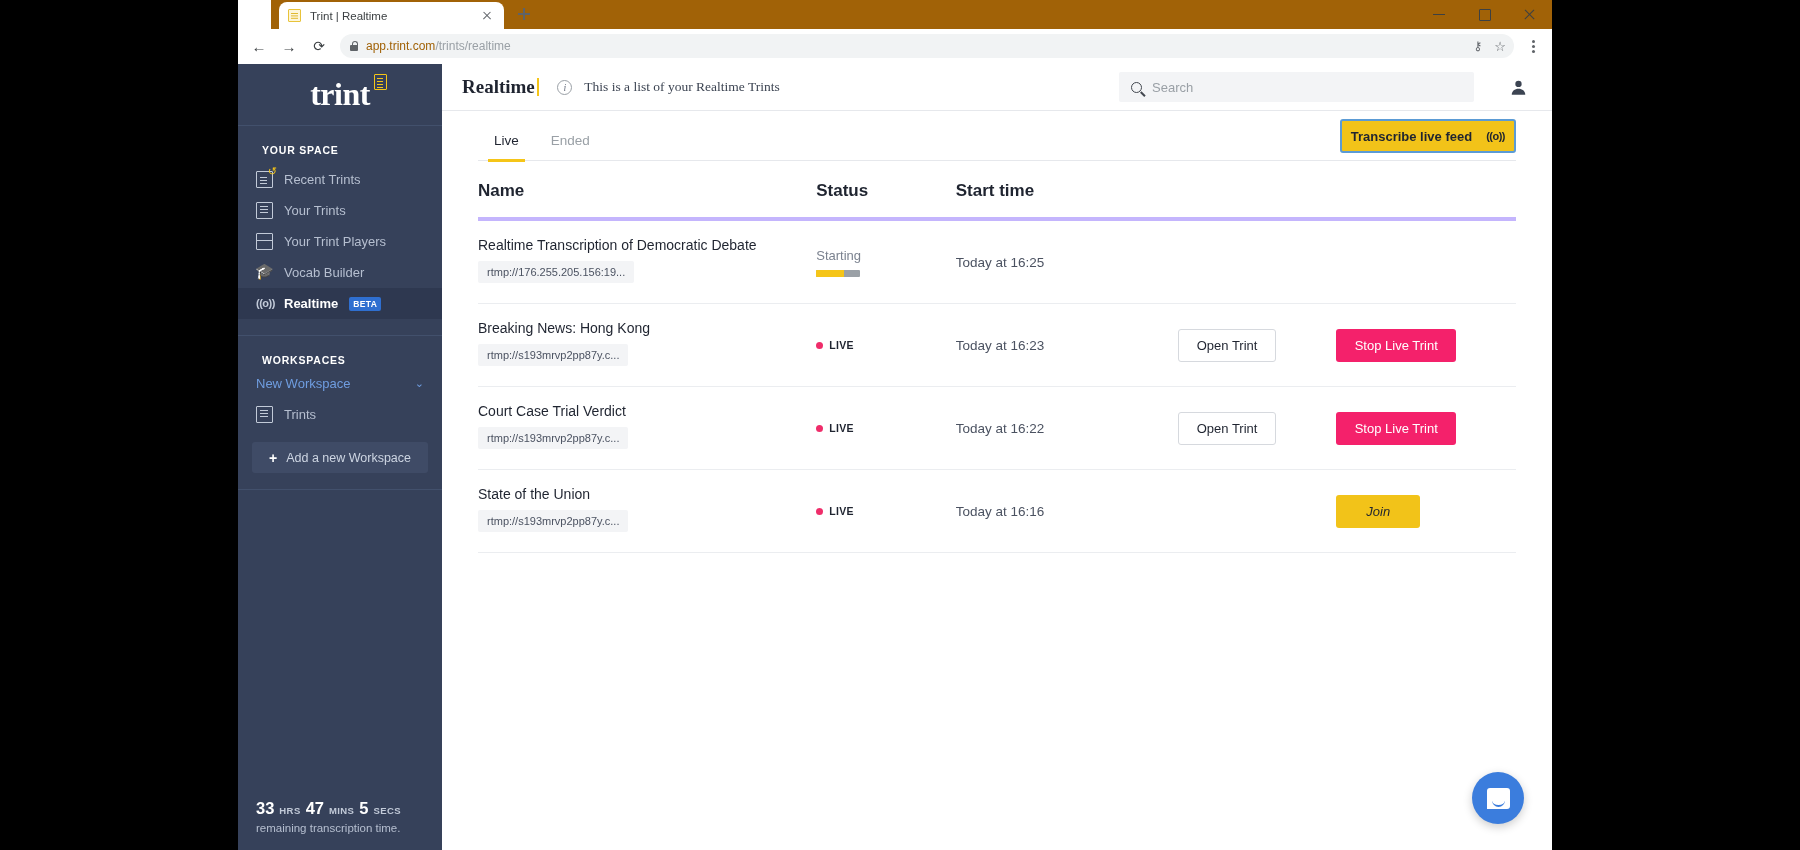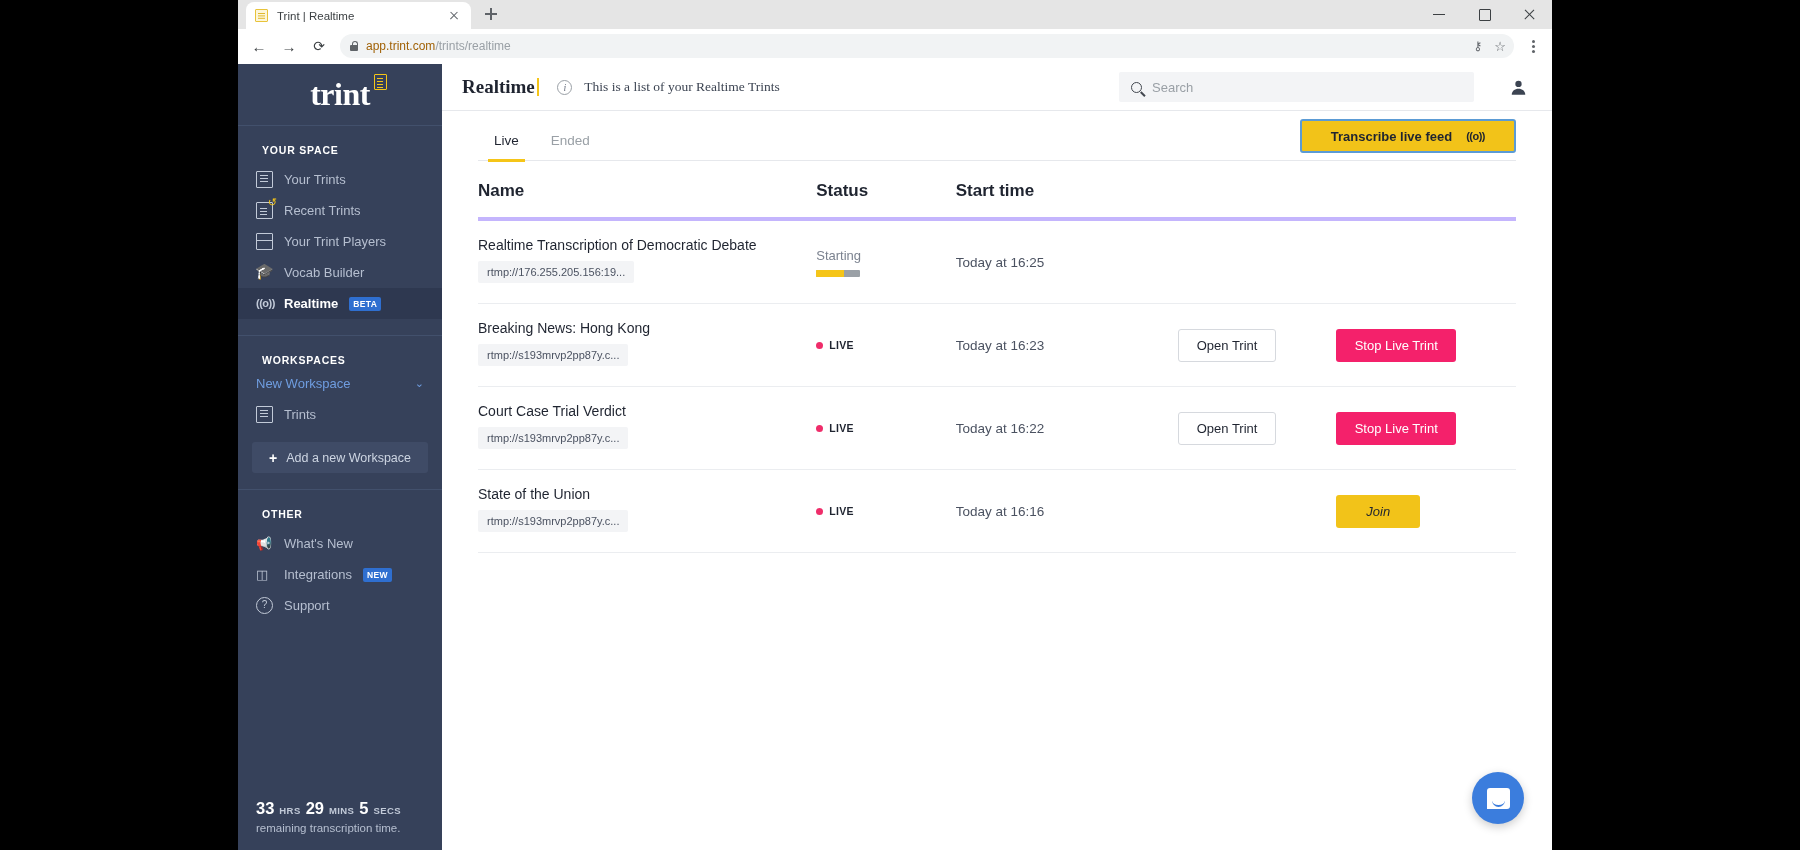--- a/index.html
+++ b/index.html
@@ -12,22 +12,22 @@
   .screen { position: relative; width: 1800px; height: 850px; background:#000; }
 
   
   .browser {
     position: absolute; left: 238px; top: 0;
     width: 1314px; height: 850px;
     background: #ffffff;
     overflow: hidden;
   }
   .tabstrip {
-    height: 29px; background: #e5e5e5;
-    display: flex; align-items: flex-end; position: relative;
+    height: 29px; background: #a16207;
+    display: flex; align-items: flex-end; position: relative; margin-left: 33px;
   }
   .tab {
     margin-left: 8px;
     width: 225px; height: 27px;
     background: #ffffff;
     border-radius: 8px 8px 0 0;
     display: flex; align-items: center;
     padding: 0 9px;
     position: relative;
   }
@@ -295,21 +295,21 @@
   }
   .tab-btn.active { color:#1f2430; }
   .tab-btn.active::after {
     content:""; position:absolute; left:10px; right:10px; bottom:-1px; height:2.5px; background:#f5c518;
   }
   .cta {
     position: absolute; right: 0; top: -2px;
     background:#f2c319; color:#1f2430;
     font-size: 13px; font-weight: 700;
     border: 2px solid #5b9bd5; border-radius: 3px;
-    height: 34px; padding: 0 29px;
+    height: 34px; padding: 0 9px;
     display:flex; align-items:center; gap: 14px; cursor:pointer;
   }
   .cta-wave { font-size: 11px; letter-spacing:-0.5px; }
 
   table.feeds { width: 100%; border-collapse: collapse; margin-top: 0; }
   table.feeds th {
     text-align:left; font-size: 17px; font-weight: 700; color:#1f2430;
     padding: 20px 0 16px 0; border-bottom: 4px solid #c4b5fd;
   }
   table.feeds td {
@@ -410,26 +410,26 @@
           <div class="logo">
             <span>trint</span>
             <span class="logo-badge"></span>
           </div>
         </div>
 
         <div class="nav-section">
           <div class="nav-head">YOUR SPACE</div>
 
           <div class="nav-item">
+            <span class="ic ic-recent"></span>
+            <span class="ni-label">Recent Trints</span>
+          </div>
+          <div class="nav-item">
             <span class="ic ic-doc"></span>
             <span class="ni-label">Your Trints</span>
-          </div>
-          <div class="nav-item">
-            <span class="ic ic-recent"></span>
-            <span class="ni-label">Recent Trints</span>
           </div>
           <div class="nav-item">
             <span class="ic ic-player"></span>
             <span class="ni-label">Your Trint Players</span>
           </div>
           <div class="nav-item">
             <span class="ic ic-vocab">🎓</span>
             <span class="ni-label">Vocab Builder</span>
           </div>
           <div class="nav-item active">
@@ -453,42 +453,26 @@
             <span class="ni-label">Trints</span>
           </div>
           <div class="add-ws">
             <span class="plus">+</span>
             <span>Add a new Workspace</span>
           </div>
         </div>
 
         <div class="divider"></div>
 
-        <div class="nav-section">
-          <div class="nav-head">OTHER</div>
-          <div class="nav-item">
-            <span class="ic ic-mega">📢</span>
-            <span class="ni-label">What's New</span>
-          </div>
-          <div class="nav-item">
-            <span class="ic ic-cubes">◫</span>
-            <span class="ni-label">Integrations</span>
-            <span class="badge">NEW</span>
-          </div>
-          <div class="nav-item">
-            <span class="ic ic-help">?</span>
-            <span class="ni-label">Support</span>
-          </div>
-        </div>
 
         <div class="sb-footer">
           <div class="time-line">
             <span class="tnum">33</span>
             <span class="tunit">HRS</span>
-            <span class="tnum">29</span>
+            <span class="tnum">47</span>
             <span class="tunit">MINS</span>
             <span class="tnum">5</span>
             <span class="tunit">SECS</span>
           </div>
           <div class="tsub">remaining transcription time.</div>
         </div>
       </div>
 
       <div class="main">
         <div class="topbar">

